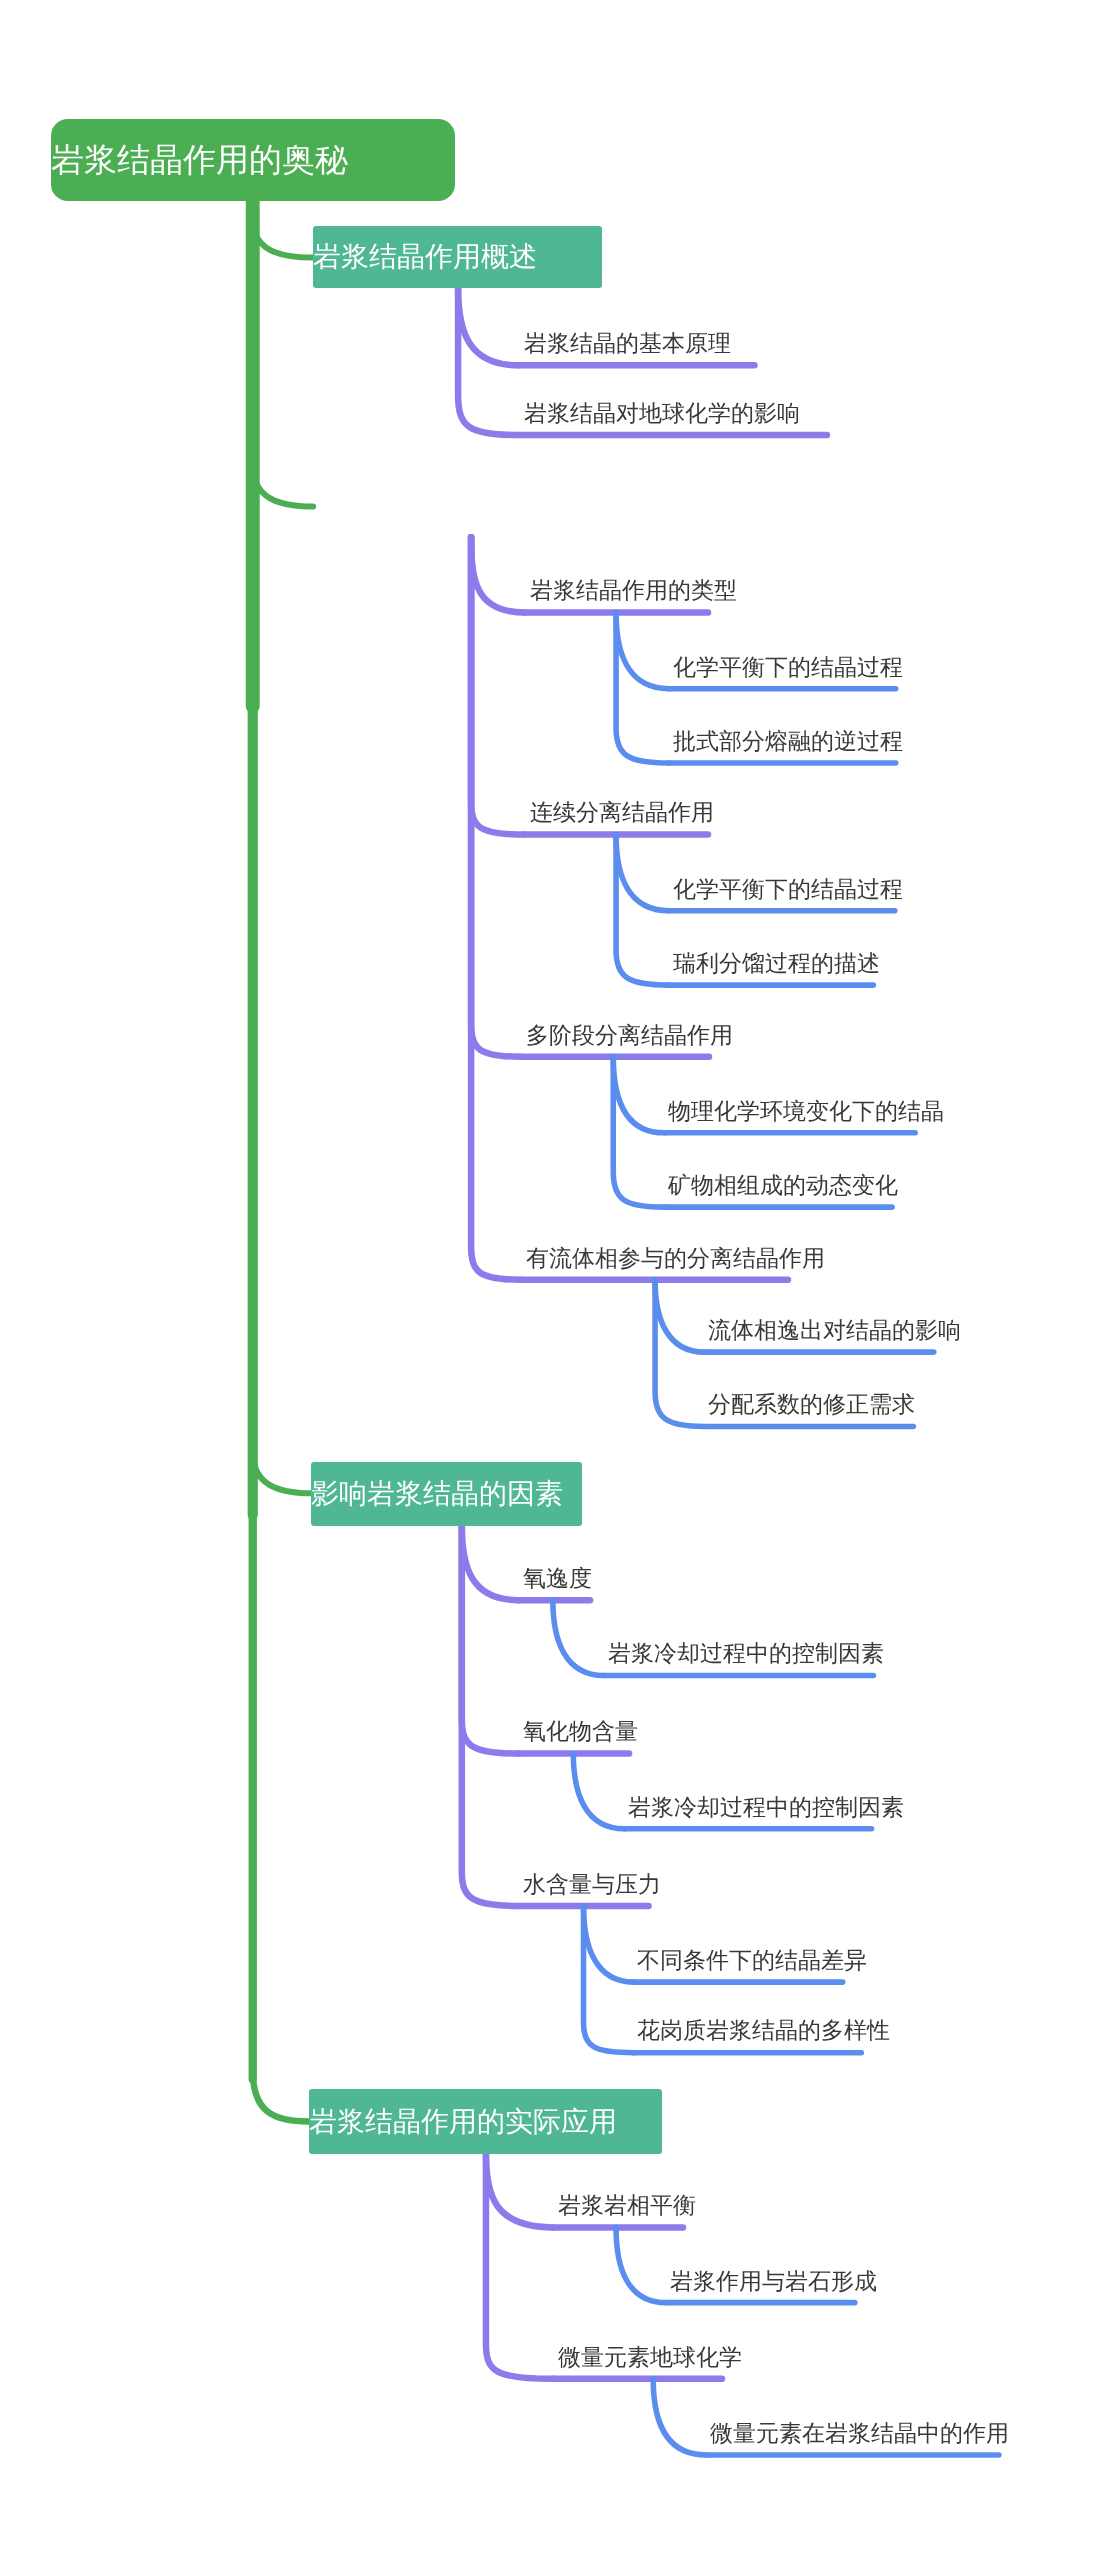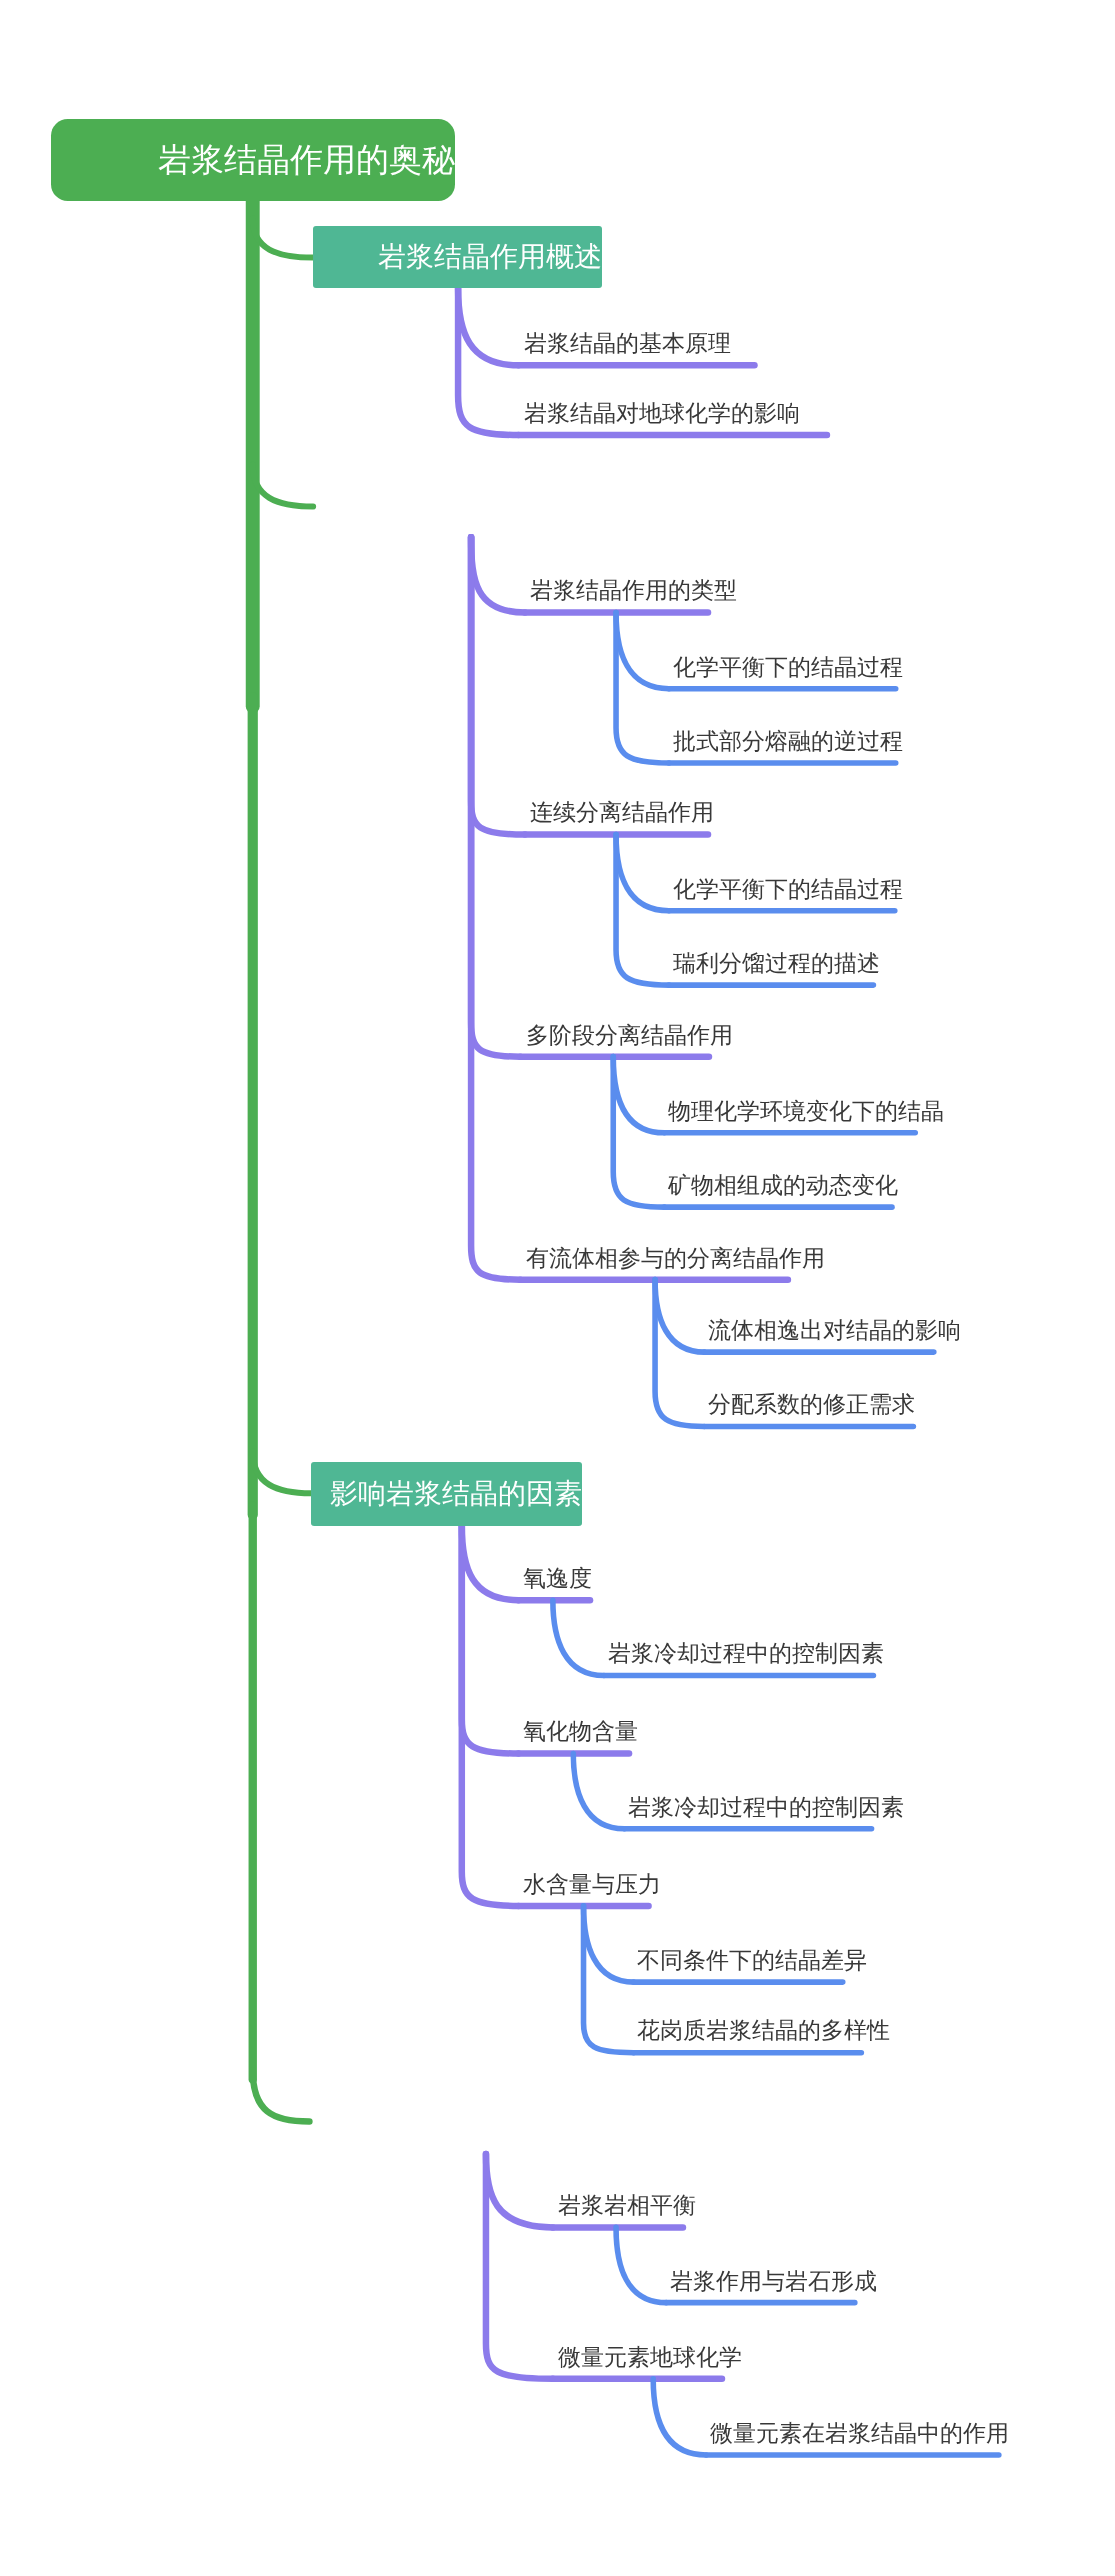--- a/index.html
+++ b/index.html
@@ -10,21 +10,21 @@
     font-family:"Liberation Sans","DejaVu Sans",sans-serif;
     overflow:hidden;
   }
   svg.links{position:absolute;left:0;top:0;}
   svg.links path{fill:none;stroke-linecap:round;}
   .g{stroke:#4CAE52;}
   .p{stroke:#8C7BEB;}
   .b{stroke:#5A8DEE;}
   .box{
     position:absolute;
-    display:flex;align-items:center;justify-content:flex-end;
+    display:flex;align-items:center;justify-content:flex-start;
     color:#ffffff;white-space:nowrap;
     box-sizing:border-box;
   }
   .box.root{
     background:#4CAE52;border-radius:16.7px;font-size:33px;
   }
   .box.lvl1{
     background:#4FB794;border-radius:3px;font-size:28px;
   }
   .label{
@@ -117,20 +117,23 @@
 
   <div class="box lvl1" style="left:313px;top:226px;width:289px;height:62px">
     <span>岩浆结晶作用概述</span>
   </div>
 
 
   <div class="box lvl1" style="left:311px;top:1462px;width:271px;height:64px">
     <span>影响岩浆结晶的因素</span>
   </div>
 
+  <div class="box lvl1" style="left:309px;top:2089px;width:353px;height:65px">
+    <span>岩浆结晶作用的实际应用</span>
+  </div>
 
   <div class="label" style="left:524px;top:327px">岩浆结晶的基本原理</div>
   <div class="label" style="left:524px;top:397px">岩浆结晶对地球化学的影响</div>
 
   <div class="label" style="left:530px;top:574px">岩浆结晶作用的类型</div>
   <div class="label" style="left:530px;top:796px">连续分离结晶作用</div>
   <div class="label" style="left:526px;top:1019px">多阶段分离结晶作用</div>
   <div class="label" style="left:526px;top:1242px">有流体相参与的分离结晶作用</div>
 
   <div class="label" style="left:523px;top:1562px">氧逸度</div>

